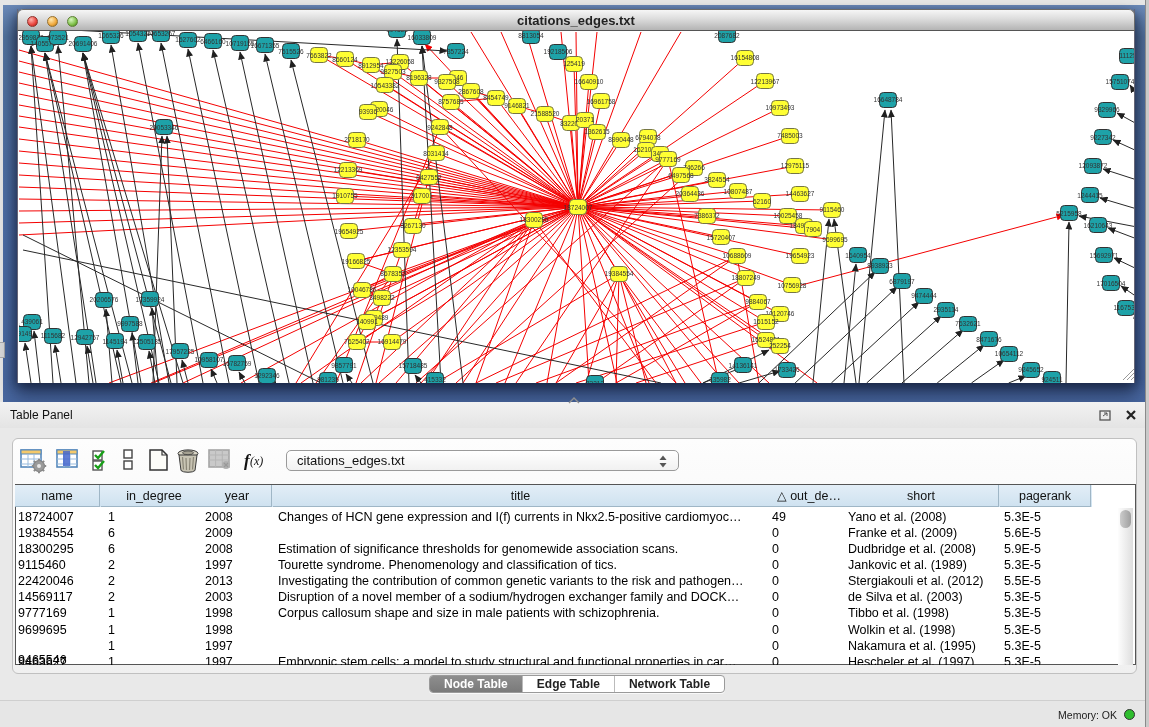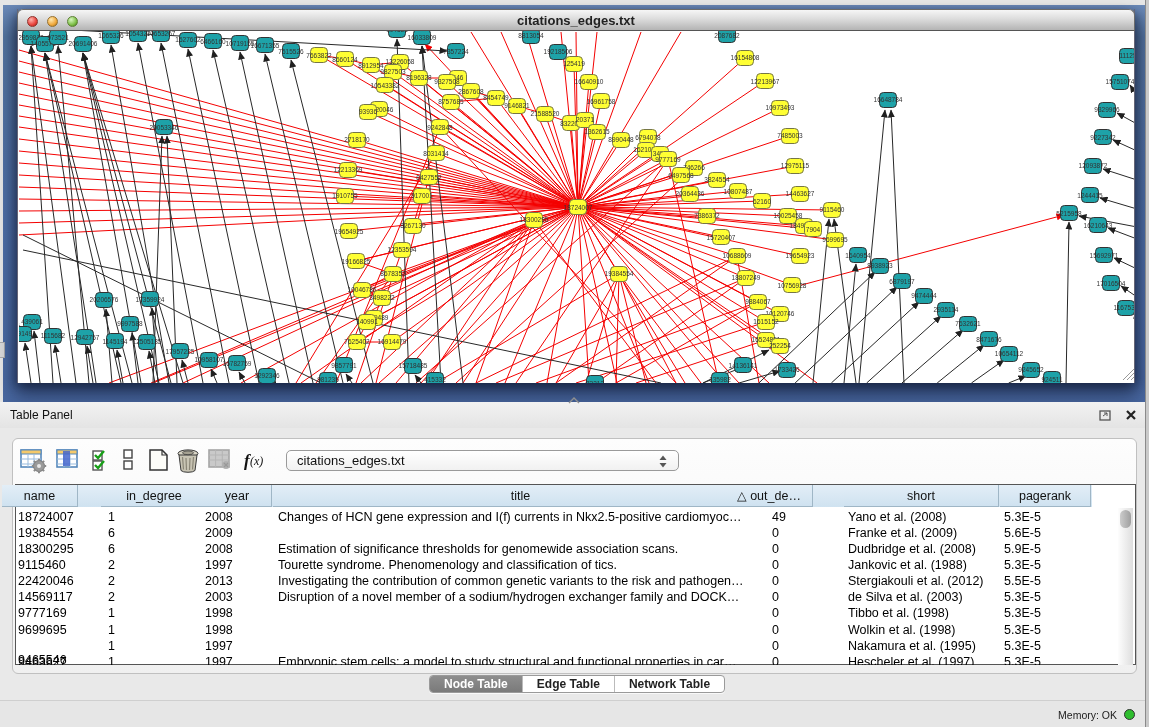--- a/index.html
+++ b/index.html
@@ -626,25 +626,25 @@
     <text x="230" y="19" font-family="Liberation Serif,serif" font-size="12" font-style="italic" fill="#111">(x)</text>
   </svg>
 <div id="combo">citations_edges.txt
   <svg width="12" height="15" style="position:absolute;right:9px;top:3px">
       <path d="M6 1.5 L9.5 6 L2.5 6 z" fill="#555"></path>
       <path d="M6 13.5 L9.5 9 L2.5 9 z" fill="#555"></path>
     </svg>
 </div>
 <div id="tablebox"></div>
 <div style="position:absolute;left:16px;top:485px;width:1076px;height:22px;background:linear-gradient(#e3eef7,#cfe2f0)"></div>
-<div class="th" style="left:2px;width:76px">name</div>
+<div class="th" style="left:15px;width:85px">name</div>
 <div class="th" style="left:101px;width:107px">in_degree</div>
 <div class="th" style="left:203px;width:69px">year</div>
 <div class="th" style="left:273px;width:496px">title</div>
-<div class="th" style="left:726px;width:87px">△ out_de…</div>
+<div class="th" style="left:766px;width:87px">△ out_de…</div>
 <div class="th" style="left:844px;width:155px">short</div>
 <div class="th" style="left:1000px;width:91px">pagerank</div>
 <div style="position:absolute;left:16px;top:507px;width:1101px;height:158px;overflow:hidden">
     <div class="td" style="left:2px;top:2.8px;width:81px">18724007</div>
     <div class="td" style="left:92px;top:2.8px;width:93px">1</div>
     <div class="td" style="left:189px;top:2.8px;width:66px">2008</div>
     <div class="td" style="left:262px;top:2.8px;width:490px">Changes of HCN gene expression and I(f) currents in Nkx2.5-positive cardiomyoc…</div>
     <div class="td" style="left:756px;top:2.8px;width:70px">49</div>
     <div class="td" style="left:832px;top:2.8px;width:150px">Yano et al. (2008)</div>
     <div class="td" style="left:988px;top:2.8px;width:86px">5.3E-5</div>
@@ -659,39 +659,40 @@
     <div class="td" style="left:189px;top:35.0px;width:66px">2008</div>
     <div class="td" style="left:262px;top:35.0px;width:490px">Estimation of significance thresholds for genomewide association scans.</div>
     <div class="td" style="left:756px;top:35.0px;width:70px">0</div>
     <div class="td" style="left:832px;top:35.0px;width:150px">Dudbridge et al. (2008)</div>
     <div class="td" style="left:988px;top:35.0px;width:86px">5.9E-5</div>
     <div class="td" style="left:2px;top:51.1px;width:81px">9115460</div>
     <div class="td" style="left:92px;top:51.1px;width:93px">2</div>
     <div class="td" style="left:189px;top:51.1px;width:66px">1997</div>
     <div class="td" style="left:262px;top:51.1px;width:490px">Tourette syndrome. Phenomenology and classification of tics.</div>
     <div class="td" style="left:756px;top:51.1px;width:70px">0</div>
-    <div class="td" style="left:832px;top:51.1px;width:150px">Jankovic et al. (1988)</div>
+    <div class="td" style="left:832px;top:51.1px;width:150px">Jankovic et al. (1989)</div>
     <div class="td" style="left:988px;top:51.1px;width:86px">5.3E-5</div>
     <div class="td" style="left:2px;top:67.2px;width:81px">22420046</div>
     <div class="td" style="left:92px;top:67.2px;width:93px">2</div>
     <div class="td" style="left:189px;top:67.2px;width:66px">2013</div>
     <div class="td" style="left:262px;top:67.2px;width:490px">Investigating the contribution of common genetic variants to the risk and pathogen…</div>
     <div class="td" style="left:756px;top:67.2px;width:70px">0</div>
     <div class="td" style="left:832px;top:67.2px;width:150px">Stergiakouli et al. (2012)</div>
     <div class="td" style="left:988px;top:67.2px;width:86px">5.5E-5</div>
     <div class="td" style="left:2px;top:83.3px;width:81px">14569117</div>
     <div class="td" style="left:92px;top:83.3px;width:93px">2</div>
     <div class="td" style="left:189px;top:83.3px;width:66px">2003</div>
     <div class="td" style="left:262px;top:83.3px;width:490px">Disruption of a novel member of a sodium/hydrogen exchanger family and DOCK…</div>
     <div class="td" style="left:756px;top:83.3px;width:70px">0</div>
     <div class="td" style="left:832px;top:83.3px;width:150px">de Silva et al. (2003)</div>
     <div class="td" style="left:988px;top:83.3px;width:86px">5.3E-5</div>
     <div class="td" style="left:2px;top:99.4px;width:81px">9777169</div>
     <div class="td" style="left:92px;top:99.4px;width:93px">1</div>
     <div class="td" style="left:189px;top:99.4px;width:66px">1998</div>
+    <div class="td" style="left:262px;top:99.4px;width:490px">Corpus callosum shape and size in male patients with schizophrenia.</div>
     <div class="td" style="left:756px;top:99.4px;width:70px">0</div>
     <div class="td" style="left:832px;top:99.4px;width:150px">Tibbo et al. (1998)</div>
     <div class="td" style="left:988px;top:99.4px;width:86px">5.3E-5</div>
     <div class="td" style="left:2px;top:115.5px;width:81px">9699695</div>
     <div class="td" style="left:92px;top:115.5px;width:93px">1</div>
     <div class="td" style="left:189px;top:115.5px;width:66px">1998</div>
     <div class="td" style="left:756px;top:115.5px;width:70px">0</div>
     <div class="td" style="left:832px;top:115.5px;width:150px">Wolkin et al. (1998)</div>
     <div class="td" style="left:988px;top:115.5px;width:86px">5.3E-5</div>
     <div class="td" style="left:2px;top:146px;width:81px">9465546</div>

